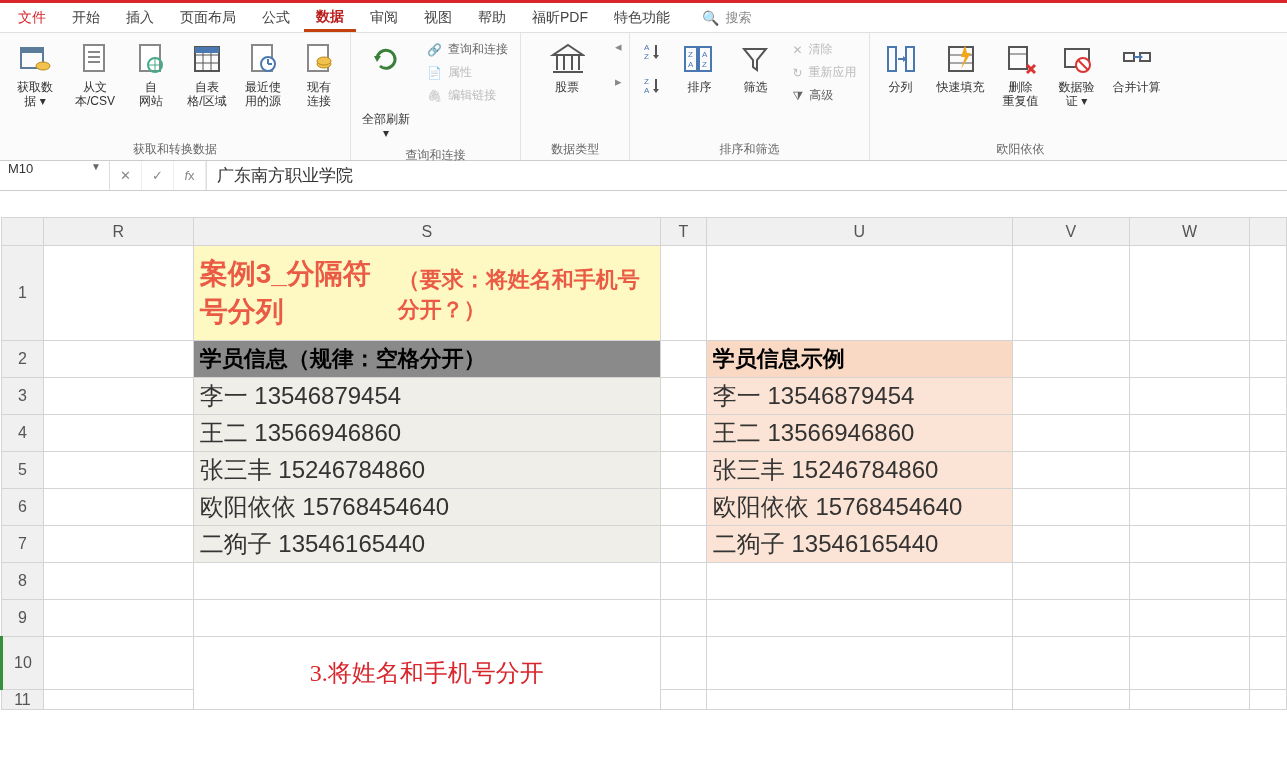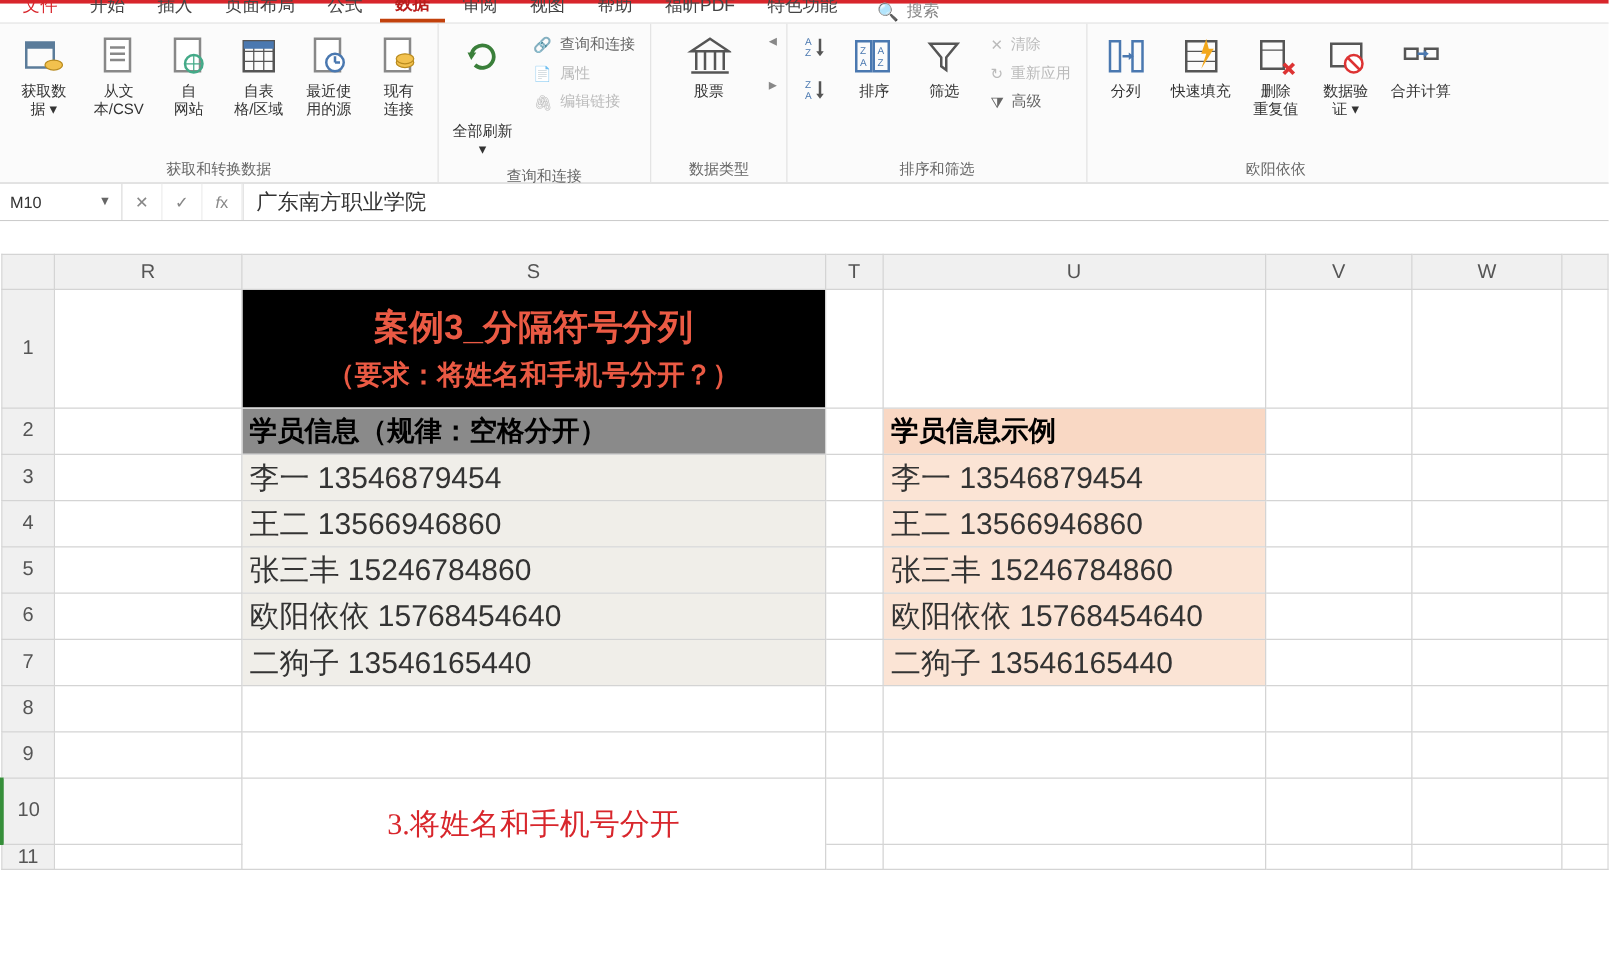--- a/index.html
+++ b/index.html
@@ -9,22 +9,22 @@
     color: #333;
     background: #fff;
     overflow: hidden;
     width: 1287px;
     height: 763px;
     position: relative;
   }
   .top-red-line { height: 3px; background: #d8262c; }
   .menu-bar {
     display: flex;
-    align-items: flex-end;
-    height: 16px;
+    align-items: center;
+    height: 30px;
     background: #fff;
     border-bottom: 1px solid #e0e0e0;
     padding-left: 6px;
     gap: 2px;
   }
   .menu-tab {
     padding: 4px 12px;
     font-size: 14px;
     color: #444;
     cursor: pointer;
@@ -104,22 +104,22 @@
     white-space:nowrap;
   }
   .small-btn.disabled{color:#bbb;}
 
   
   .formula-bar{
     display:flex;align-items:center;height:30px;
     border-bottom:1px solid #ccc;background:#fff;
   }
   .name-box{
-    width:98px;height:100%;border-right:1px solid #ddd;
-    display:flex;align-items:center;padding:0 8px;font-size:13px;
+    width:110px;height:100%;border-right:1px solid #ddd;
+    display:flex;align-items:flex-start;padding:0 8px;font-size:13px;
     justify-content:space-between;
   }
   .name-box .dd{font-size:10px;color:#666;}
   .fb-btns{display:flex;height:100%;border-right:1px solid #ddd;}
   .fb-btn{width:32px;display:flex;align-items:center;justify-content:center;color:#888;font-size:13px;border-right:1px solid #eee;}
   .fb-input{flex:1;padding:0 10px;font-size:17px;}
 
   
   .hspacer { height:26px; background:#fff;}
 
@@ -138,22 +138,22 @@
   }
   .sheet th.rowhdr{
     background:#f0f0f0;text-align:center;width:42px;
     font-size:16px;color:#555;
   }
   .sheet td{padding:0;}
   .sheet .corner{background:#f0f0f0;border:1px solid #d4d4d4;}
   .cell{padding:2px 6px;height:36px;display:flex;align-items:center;}
   .r1 .cell{height:94px;}
   .title-cell{
-    background:#000000;
-    display:flex;flex-direction:column;align-items:center;justify-content:center;
+    background:#fef9c3;
+    display:flex;flex-direction:row;align-items:center;justify-content:center;
     height:100%;
   }
   .title-cell .l1{color:#ea5a44;font-size:28px;font-weight:600;}
   .title-cell .l2{color:#ea5a44;font-size:22px;font-weight:600;margin-top:4px;}
   .hdr-gray{background:#8a8a8a;color:#000;font-weight:700;font-size:22px;padding-left:6px;}
   .hdr-peach{background:#f9d8c4;color:#000;font-weight:700;font-size:22px;padding-left:6px;}
   .data-gray{background:#f0eee9;font-size:24px;color:#333;padding-left:6px;}
   .data-peach{background:#fbe4d5;font-size:24px;color:#333;padding-left:6px;}
   .red-note{color:#d8262c;font-size:24px;text-align:center;justify-content:center;font-family:"SimSun",serif;}
   .rowhdr.selected{background:#d8d8d8;border-left:3px solid #368f3a;}

